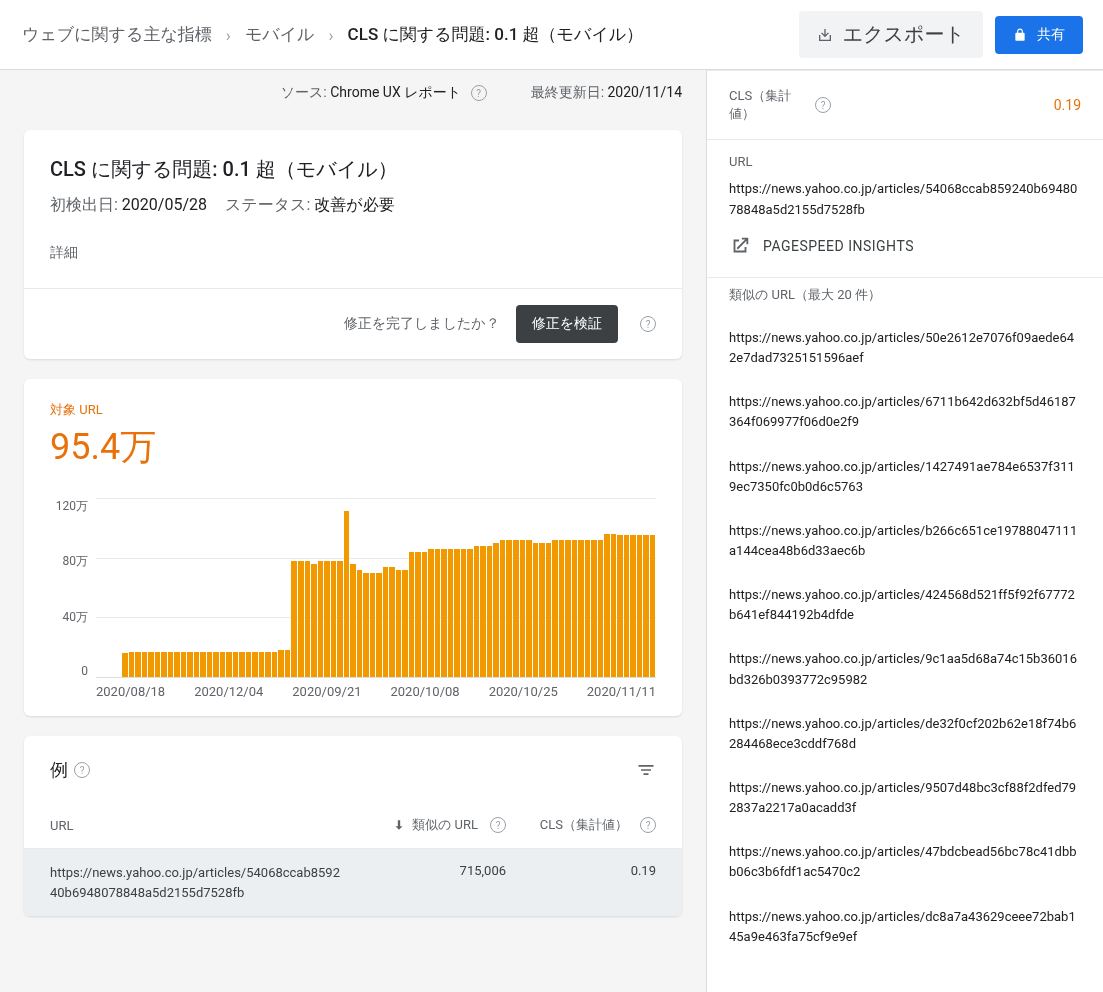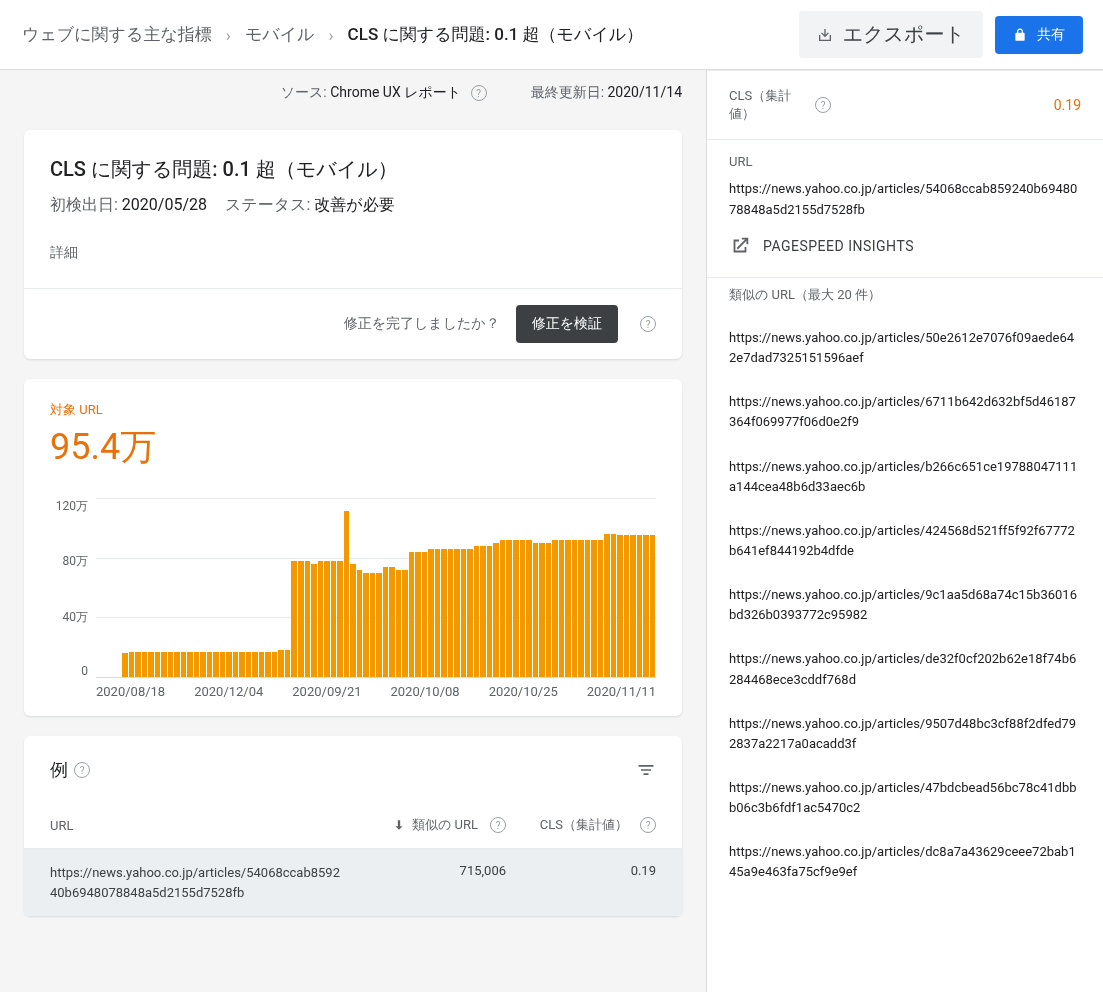--- a/index.html
+++ b/index.html
@@ -399,20 +399,21 @@
             <path d="M14 3v2h3.6l-9.3 9.3 1.4 1.4L19 6.4V10h2V3h-7zM5 5h6v2H7v10h10v-4h2v6H5V5z"></path>
           </svg>
       </span>
       <span>PAGESPEED INSIGHTS</span>
     </div>
     <div class="right-sep"></div>
     <div class="similar-head">類似の URL（最大 20 件）</div>
     <div id="similar-list">
         <div class="similar-url">https://news.yahoo.co.jp/articles/50e2612e7076f09aede642e7dad7325151596aef</div>
         <div class="similar-url">https://news.yahoo.co.jp/articles/6711b642d632bf5d46187364f069977f06d0e2f9</div>
+        <div class="similar-url">https://news.yahoo.co.jp/articles/1427491ae784e6537f3119ec7350fc0b0d6c5763</div>
         <div class="similar-url">https://news.yahoo.co.jp/articles/b266c651ce19788047111a144cea48b6d33aec6b</div>
         <div class="similar-url">https://news.yahoo.co.jp/articles/424568d521ff5f92f67772b641ef844192b4dfde</div>
         <div class="similar-url">https://news.yahoo.co.jp/articles/9c1aa5d68a74c15b36016bd326b0393772c95982</div>
         <div class="similar-url">https://news.yahoo.co.jp/articles/de32f0cf202b62e18f74b6284468ece3cddf768d</div>
         <div class="similar-url">https://news.yahoo.co.jp/articles/9507d48bc3cf88f2dfed792837a2217a0acadd3f</div>
         <div class="similar-url">https://news.yahoo.co.jp/articles/47bdcbead56bc78c41dbbb06c3b6fdf1ac5470c2</div>
         <div class="similar-url">https://news.yahoo.co.jp/articles/dc8a7a43629ceee72bab145a9e463fa75cf9e9ef</div>
       </div>
   </div>
 </div>

